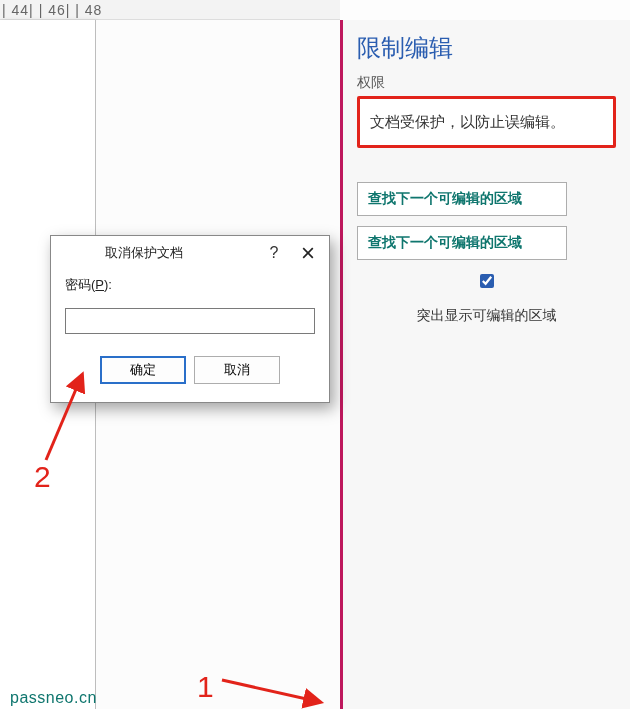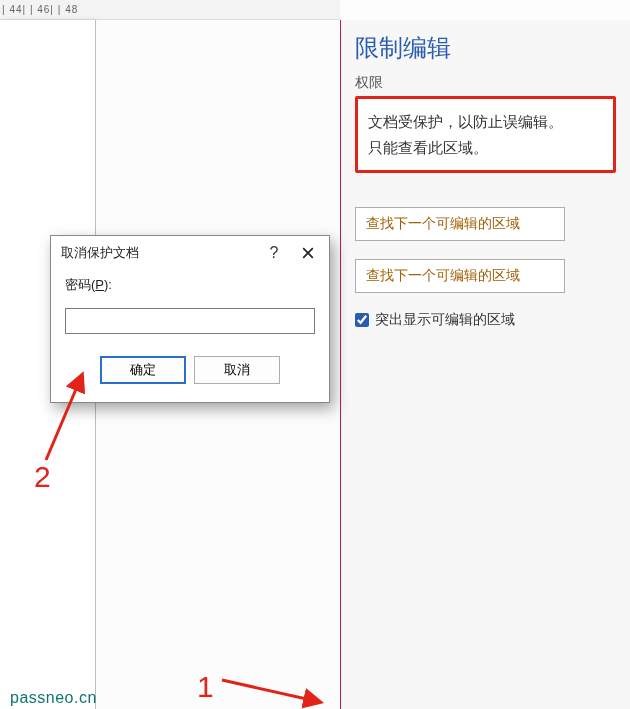--- a/index.html
+++ b/index.html
@@ -6,66 +6,66 @@
     body {
       width: 630px; height: 709px; position: relative;
       font-family: "Microsoft YaHei", "SimSun", Arial, sans-serif;
       background: #fdfdfd; overflow: hidden;
       font-size: 14px; color: #333;
     }
     
     .ruler {
       position: absolute; left: 0; top: 0; width: 340px; height: 20px;
       background: #f3f3f3; border-bottom: 1px solid #ddd;
-      font-size: 10px; color: #666; padding-left: 2px; line-height: 20px;
+      font-size: 14px; color: #666; padding-left: 2px; line-height: 20px;
     }
     .ruler span { letter-spacing: 1px; }
     
     .page {
       position: absolute; left: 0; top: 20px; width: 96px; height: 689px;
       background: #fff; border-right: 1px solid #bdbdbd;
       box-shadow: 2px 0 4px rgba(0,0,0,0.1);
     }
     .page-gap {
       position: absolute; left:96px; top:20px; width: 244px; height: 689px;
       background: #fcfcfc;
     }
     
     .pane {
       position: absolute; right: 0; top: 20px; bottom: 0; width: 290px;
-      background: #f7f7f7; border-left: 1px solid #be185d;
+      background: #f7f7f7; border-left: 3px solid #be185d;
       padding: 12px 14px;
     }
     .pane-title { color: #2a5db0; font-size: 24px; font-weight: 400; margin-bottom: 10px; }
     .pane-sub   { color: #555; font-size: 14px; margin-bottom: 4px; }
     .boxed {
       border: 3px solid #e2231a; border-radius: 2px;
       padding: 10px 10px; background: #fff;
       font-size: 15px; color: #333; line-height: 1.7;
       margin-bottom: 34px;
     }
     .btn-pane {
       display: block; width: 210px;
       background: #fff; border: 1px solid #adadad;
-      padding: 7px 10px; font-size: 14px; color: #a16207;
-      text-align: left; margin-bottom: 18px; cursor: pointer;
+      padding: 7px 10px; font-size: 14px; color: #0f766e;
+      text-align: left; margin-bottom: 10px; cursor: pointer; font-weight: bold;
     }
-    .chk-row { display: flex; align-items: center; gap: 6px; margin-top: 14px; }
+    .chk-row { display: flex; align-items: center; gap: 19px; margin-top: 14px; flex-direction: column; }
     .chk-row input { width: 14px; height: 14px; accent-color: #2a5db0; }
     .chk-row label { font-size: 14px; color: #333; }
 
     
     .dialog {
       position: absolute; left: 50px; top: 235px; width: 280px;
       background: #fff; border: 1px solid #888;
       box-shadow: 4px 6px 14px rgba(0,0,0,0.35);
     }
     .dlg-titlebar {
       display: flex; align-items: center; height: 34px;
-      padding: 0 4px 0 10px; font-size: 13px; color: #222;
+      padding: 0 4px 0 10px; font-size: 13px; color: #222; margin-left: 44px;
     }
     .dlg-titlebar .ttl { flex: 1; }
     .dlg-help, .dlg-close {
       width: 34px; height: 28px; display: flex; align-items: center;
       justify-content: center; font-size: 16px; color: #333;
       cursor: pointer;
     }
     .dlg-close svg { width: 12px; height: 12px; }
     .dlg-body { padding: 6px 14px 16px; }
     .dlg-label { font-size: 13px; margin-bottom: 14px; color: #222; }
@@ -109,21 +109,20 @@
 
 <div class="page"></div>
 <div class="page-gap"></div>
 
 <div class="pane">
   <div class="pane-title">限制编辑</div>
   <div class="pane-sub">权限</div>
 
   <div class="boxed">
     <div>文档受保护，以防止误编辑。</div>
-    <div>只能查看此区域。</div>
   </div>
 
   <button class="btn-pane">查找下一个可编辑的区域</button>
   <button class="btn-pane">查找下一个可编辑的区域</button>
 
   <div class="chk-row">
     <input type="checkbox" id="hl" checked="" style="">
     <label for="hl">突出显示可编辑的区域</label>
   </div>
 </div>

